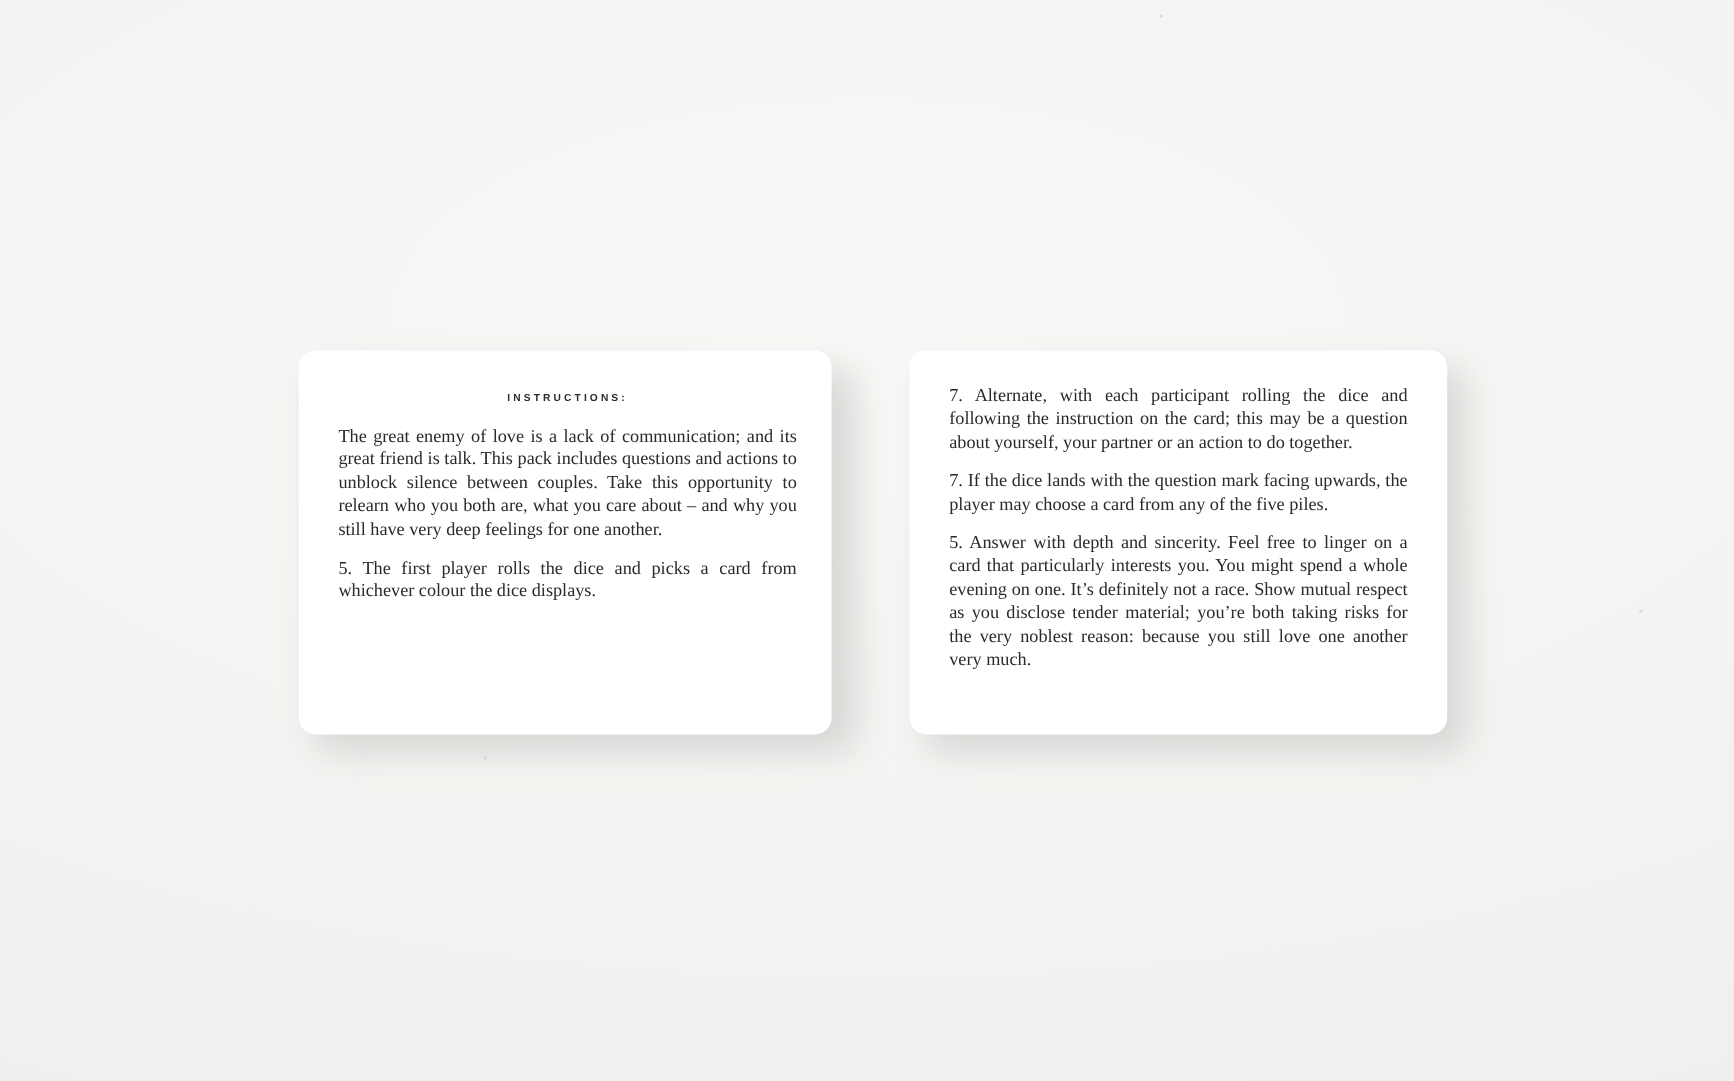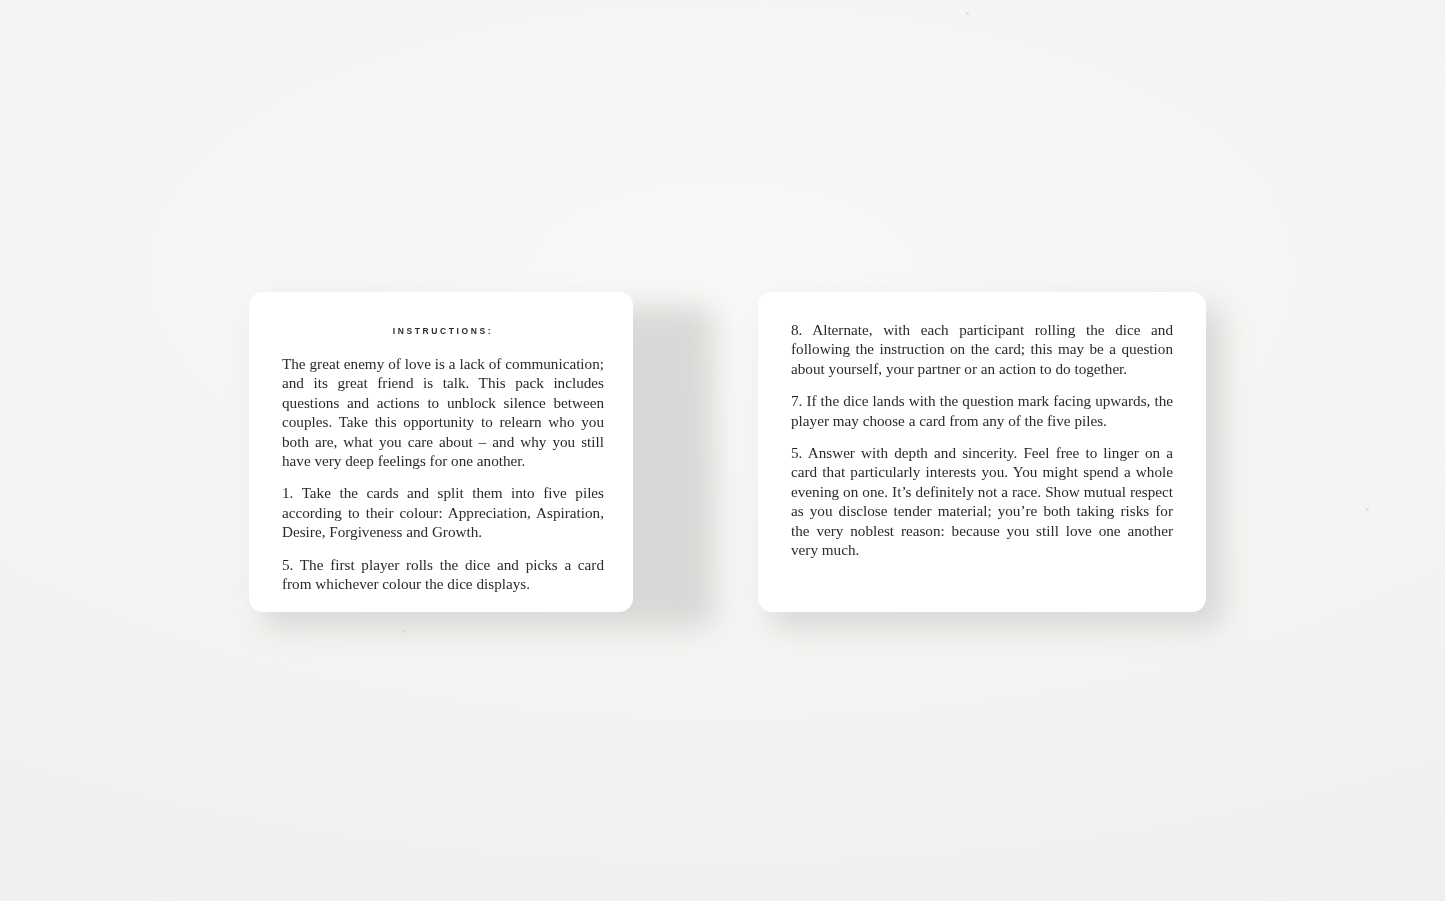--- a/index.html
+++ b/index.html
@@ -40,21 +40,21 @@
     position: absolute;
     border-radius: 16px;
     background: #c9c9c7;
     filter: blur(14px);
     opacity: 0.65;
   }
 
   #card-left {
     left: 249px;
     top: 292px;
-    width: 384px;
+    width: 444px;
     height: 320px;
     padding: 28px 29px 26px 33px;
   }
   #shadow-left {
     left: 262px;
     top: 306px;
     width: 452px;
     height: 322px;
   }
 
@@ -121,23 +121,22 @@
   <div class="speck" style="left:1366px;top:508px;width:3px;height:3px;"></div>
   <div class="speck" style="left:403px;top:630px;width:3px;height:3px;"></div>
   <div class="speck" style="left:1127px;top:578px;width:3px;height:3px;"></div>
 
   <div class="card-shadow" id="shadow-left"></div>
   <div class="card-shadow" id="shadow-right"></div>
 
   <div class="card" id="card-left">
     <div class="instructions-heading">INSTRUCTIONS:</div>
     <p class="para">The great enemy of love is a lack of communication; and its great friend is talk. This pack includes questions and actions to unblock silence between couples. Take this opportunity to relearn who you both are, what you care about – and why you still have very deep feelings for one another.</p>
-    <p class="para">1. Take the cards and split them into five piles according to their colour: Appreciation, Aspiration, Desire, Forgiveness and Growth.</p>
     <p class="para">5. The first player rolls the dice and picks a card from whichever colour the dice displays.</p>
   </div>
 
   <div class="card" id="card-right">
-    <p class="para">8. Alternate, with each participant rolling the dice and following the instruction on the card; this may be a question about yourself, your partner or an action to do together.</p>
+    <p class="para">7. Alternate, with each participant rolling the dice and following the instruction on the card; this may be a question about yourself, your partner or an action to do together.</p>
     <p class="para">7. If the dice lands with the question mark facing upwards, the player may choose a card from any of the five piles.</p>
     <p class="para">5. Answer with depth and sincerity. Feel free to linger on a card that particularly interests you. You might spend a whole evening on one. It’s definitely not a race. Show mutual respect as you disclose tender material; you’re both taking risks for the very noblest reason: because you still love one another very much.</p>
   </div>
 
 </div>
 
 </body></html>

